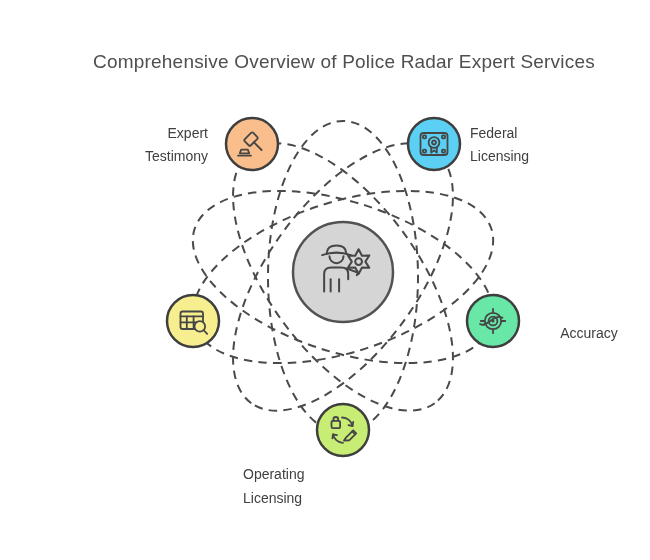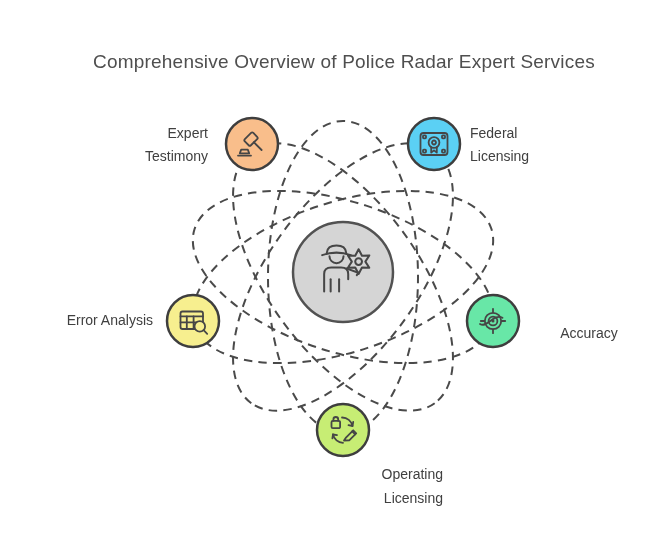--- a/index.html
+++ b/index.html
@@ -5,21 +5,21 @@
   html,body{margin:0;padding:0;background:#ffffff;}
   .canvas{position:relative;width:650px;height:560px;background:#ffffff;overflow:hidden;
           font-family:Liberation Sans, sans-serif;}
   .title{position:absolute;top:51px;left:0;width:688px;text-align:center;
          font-size:19px;color:#4f4f4f;letter-spacing:.2px;}
   .node-label{position:absolute;font-size:14px;color:#404040;line-height:23px;}
   .lbl-expert{left:38px;top:122px;width:170px;text-align:right;}
   .lbl-federal{left:470px;top:122px;width:170px;text-align:left;}
   .lbl-error{left:13px;top:309px;width:140px;text-align:right;}
   .lbl-accuracy{left:529px;top:322px;width:120px;text-align:center;}
-  .lbl-operating{left:243px;top:462px;width:200px;text-align:right;line-height:24px;}
+  .lbl-operating{left:243px;top:462px;width:200px;text-align:left;line-height:24px;}
   svg{position:absolute;left:0;top:0;}
 </style>
 </head>
 <body>
 
 <div class="canvas">
 
   <svg width="650" height="560" viewBox="0 0 650 560">
 
     <g fill="none" stroke-width="2">
@@ -109,23 +109,20 @@
   <div class="node-label lbl-expert">
     <div>Expert</div>
     <div>Testimony</div>
   </div>
 
   <div class="node-label lbl-federal">
     <div>Federal</div>
     <div>Licensing</div>
   </div>
 
-  <div class="node-label lbl-error">
-    <div>Error Analysis</div>
-  </div>
 
   <div class="node-label lbl-accuracy">
     <div>Accuracy</div>
   </div>
 
   <div class="node-label lbl-operating">
     <div>Operating</div>
     <div>Licensing</div>
   </div>
 

